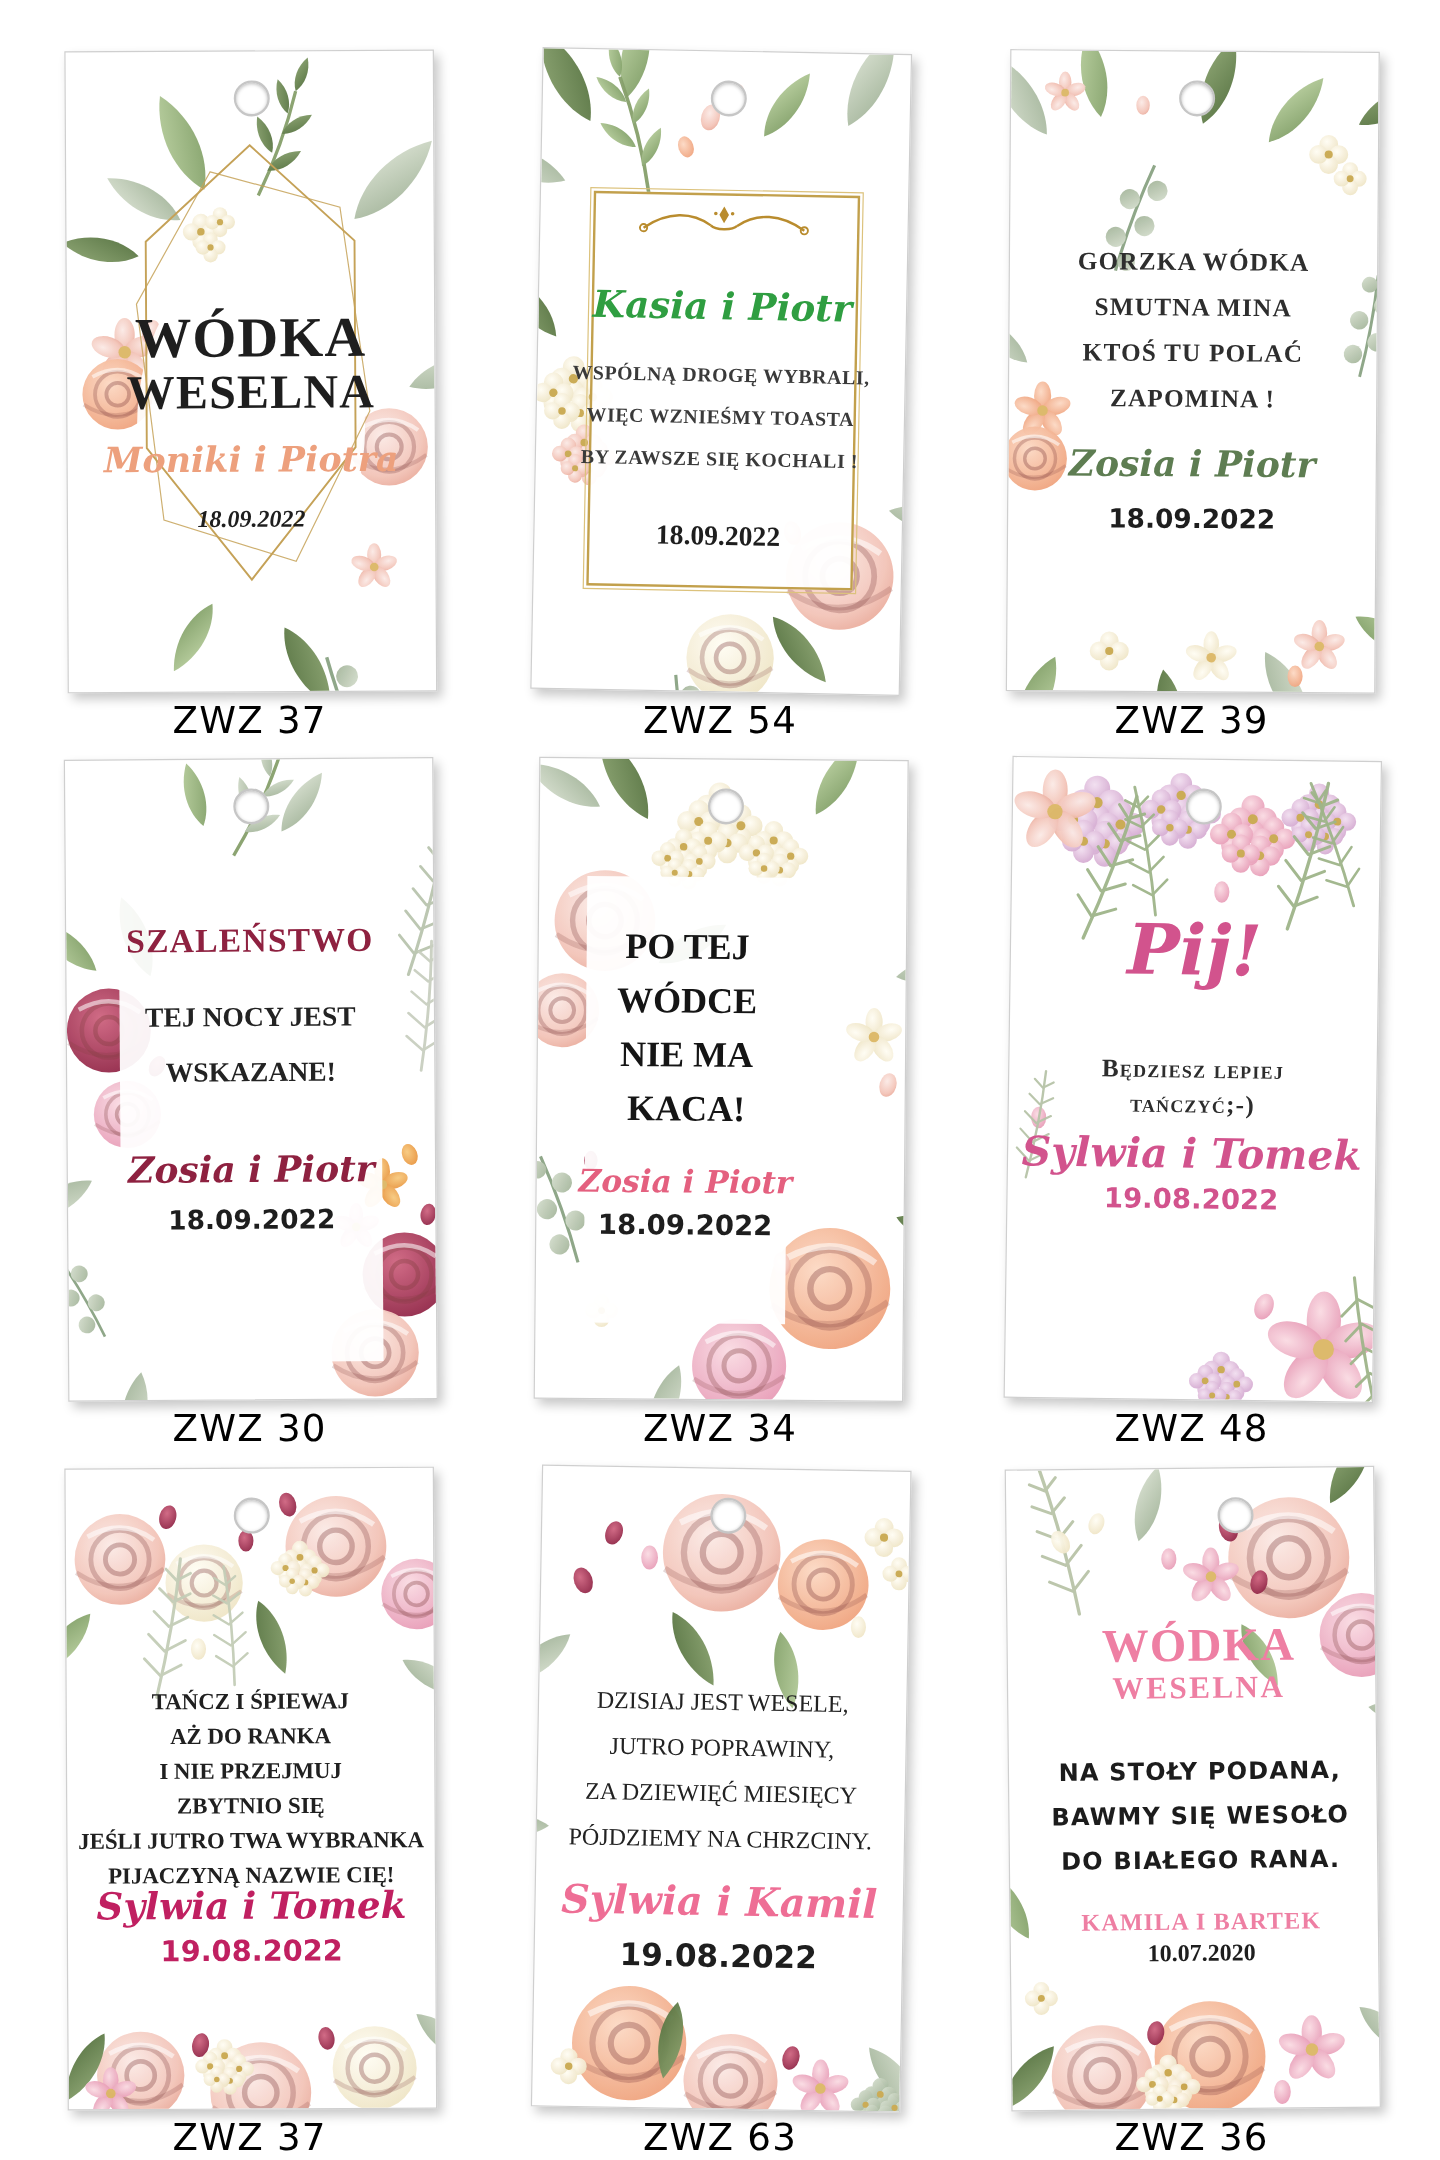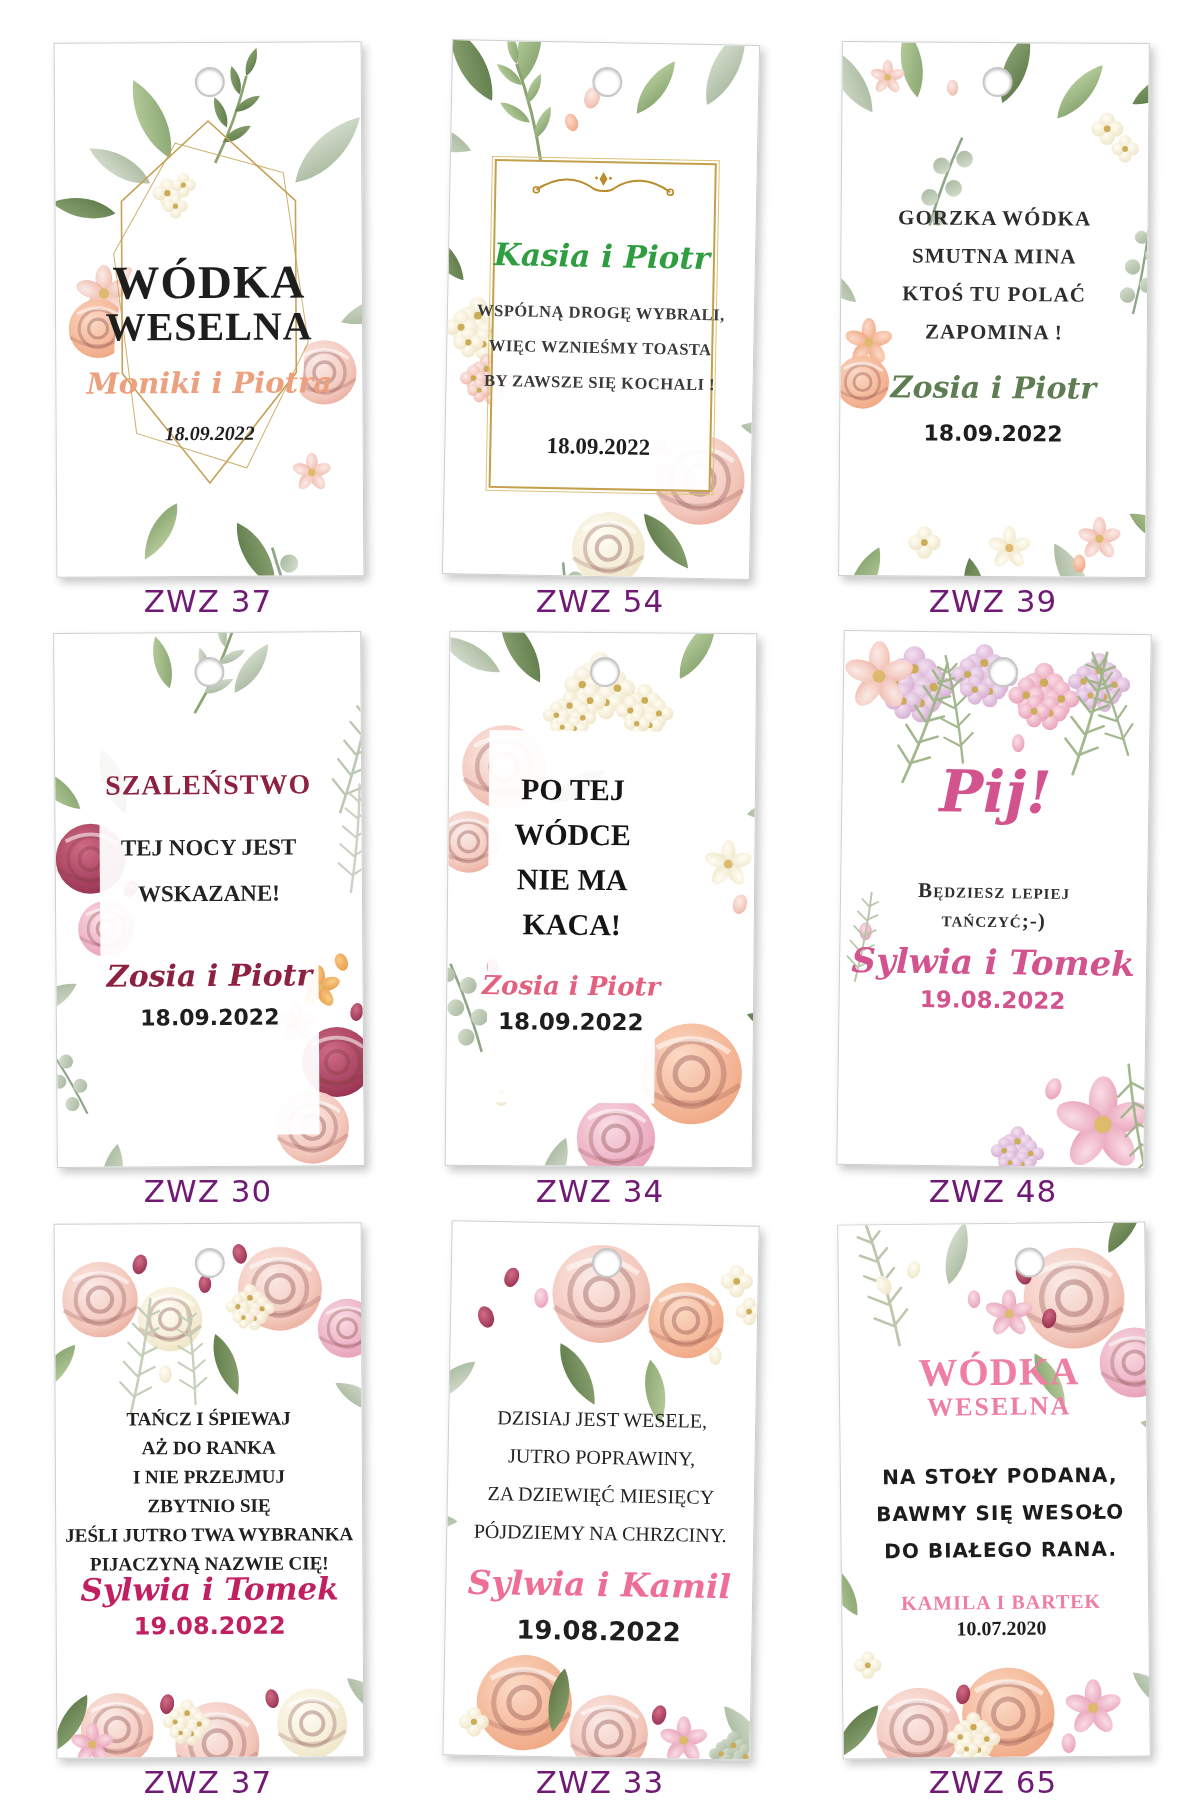--- a/index.html
+++ b/index.html
@@ -11,21 +11,21 @@
   .fl{position:absolute;left:0;top:0;width:306px;height:533px;z-index:1;}
   .panel{position:absolute;z-index:2;}
   .geo,.orn{position:absolute;z-index:3;}
   .hole{position:absolute;left:140px;top:24px;width:26px;height:26px;border-radius:50%;
         background:#ffffff;border:2px solid #c6c6c6;box-shadow:inset 0 1px 3px rgba(0,0,0,.25);z-index:8;}
   .tx{position:absolute;left:0;width:100%;text-align:center;color:#1e1e1e;z-index:5;line-height:1;}
   .serif{font-family:"Liberation Serif", serif;}
   .hand{font-family:"DejaVu Sans", sans-serif;}
   .script{font-family:"DejaVu Serif", serif;font-style:italic;font-weight:700;}
   .code{position:absolute;left:0;top:541px;width:306px;text-align:center;
-        font-family:"DejaVu Sans", sans-serif;font-size:31px;color:#701a75;letter-spacing:1px;}
+        font-family:"DejaVu Sans", sans-serif;font-size:31px;color:#000000;letter-spacing:1px;}
   
   .c0 .tag{transform:rotate(-0.3deg);} .c1 .tag{transform:rotate(1.1deg);}
   .c2 .tag{transform:rotate(0.4deg);}  .c3 .tag{transform:rotate(-0.4deg);}
   .c4 .tag{transform:rotate(0.5deg);}  .c5 .tag{transform:rotate(0.8deg);}
   .c6 .tag{transform:rotate(-0.3deg);} .c7 .tag{transform:rotate(1.0deg);}
   .c8 .tag{transform:rotate(-0.6deg);}
 
   
   .c0 .panel{left:58px;top:168px;width:190px;height:288px;border-radius:50%;background:rgba(255,255,255,.92);}
   .c0 .t1{top:216px;font-size:47px;font-weight:700;letter-spacing:1px;}
@@ -481,21 +481,21 @@
     <div class="hole"></div>
     <div class="tx serif bd">
       <div>DZISIAJ JEST WESELE,</div>
       <div>JUTRO POPRAWINY,</div>
       <div>ZA DZIEWIĘĆ MIESIĘCY</div>
       <div>PÓJDZIEMY NA CHRZCINY.</div>
     </div>
     <div class="tx script nm" style="color: rgb(238, 110, 149);">Sylwia i Kamil</div>
     <div class="tx hand dt">19.08.2022</div>
   </div>
-  <div class="code">ZWZ 33</div>
+  <div class="code">ZWZ 63</div>
 </div>
 
 <div class="cell c8" style="left:840px;top:1223px">
   <div class="tag">
     <svg class="fl" viewBox="0 0 306 533">
         <use href="#sh-rose" xlink:href="#sh-rose" fill="url(#g-blush)" transform="translate(235 75) rotate(0) scale(1.8)" opacity="0.95"></use>
         <use href="#sh-rose" xlink:href="#sh-rose" fill="url(#g-pink)" transform="translate(295 140) rotate(0) scale(1.25)" opacity="0.95"></use>
         <use href="#sh-bud" xlink:href="#sh-bud" fill="url(#g-wine)" transform="translate(185 50) rotate(-15) scale(1.1)" opacity="0.95"></use>
         <use href="#sh-bud" xlink:href="#sh-bud" fill="url(#g-wine)" transform="translate(210 95) rotate(15) scale(1)" opacity="0.95"></use>
         <use href="#sh-blossom" xlink:href="#sh-blossom" fill="url(#g-pink)" transform="translate(170 90) rotate(0) scale(1.1)" opacity="0.95"></use>
@@ -522,14 +522,14 @@
     <div class="tx serif tt1" style="color: rgb(238, 127, 163);">WÓDKA</div>
     <div class="tx serif tt2" style="color: rgb(238, 127, 163);">WESELNA</div>
     <div class="tx hand bd">
       <div>NA STOŁY PODANA,</div>
       <div>BAWMY SIĘ WESOŁO</div>
       <div>DO BIAŁEGO RANA.</div>
     </div>
     <div class="tx serif nm" style="color: rgb(238, 127, 163);">KAMILA I BARTEK</div>
     <div class="tx serif dt">10.07.2020</div>
   </div>
-  <div class="code">ZWZ 65</div>
+  <div class="code">ZWZ 36</div>
 </div>
 
 </body></html>

